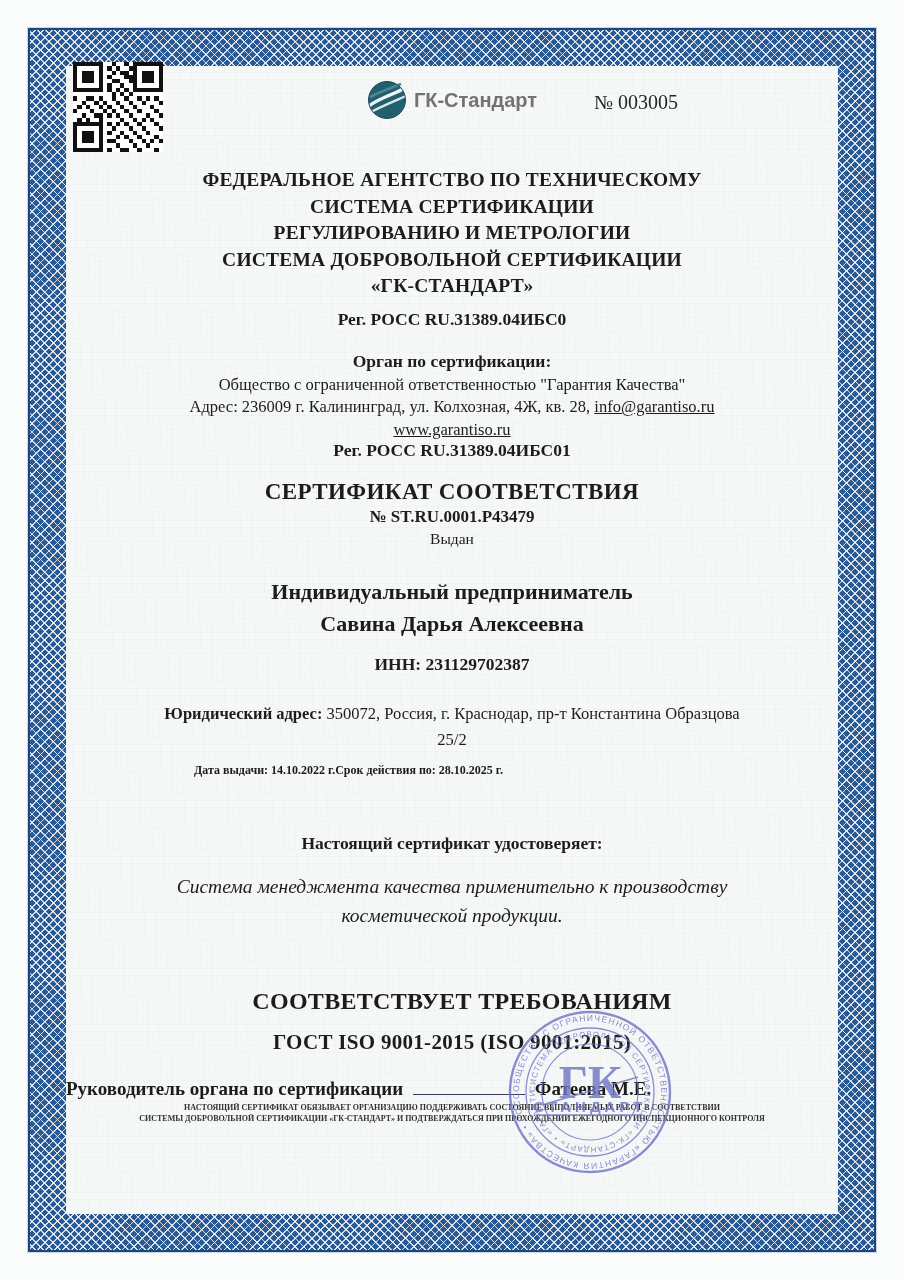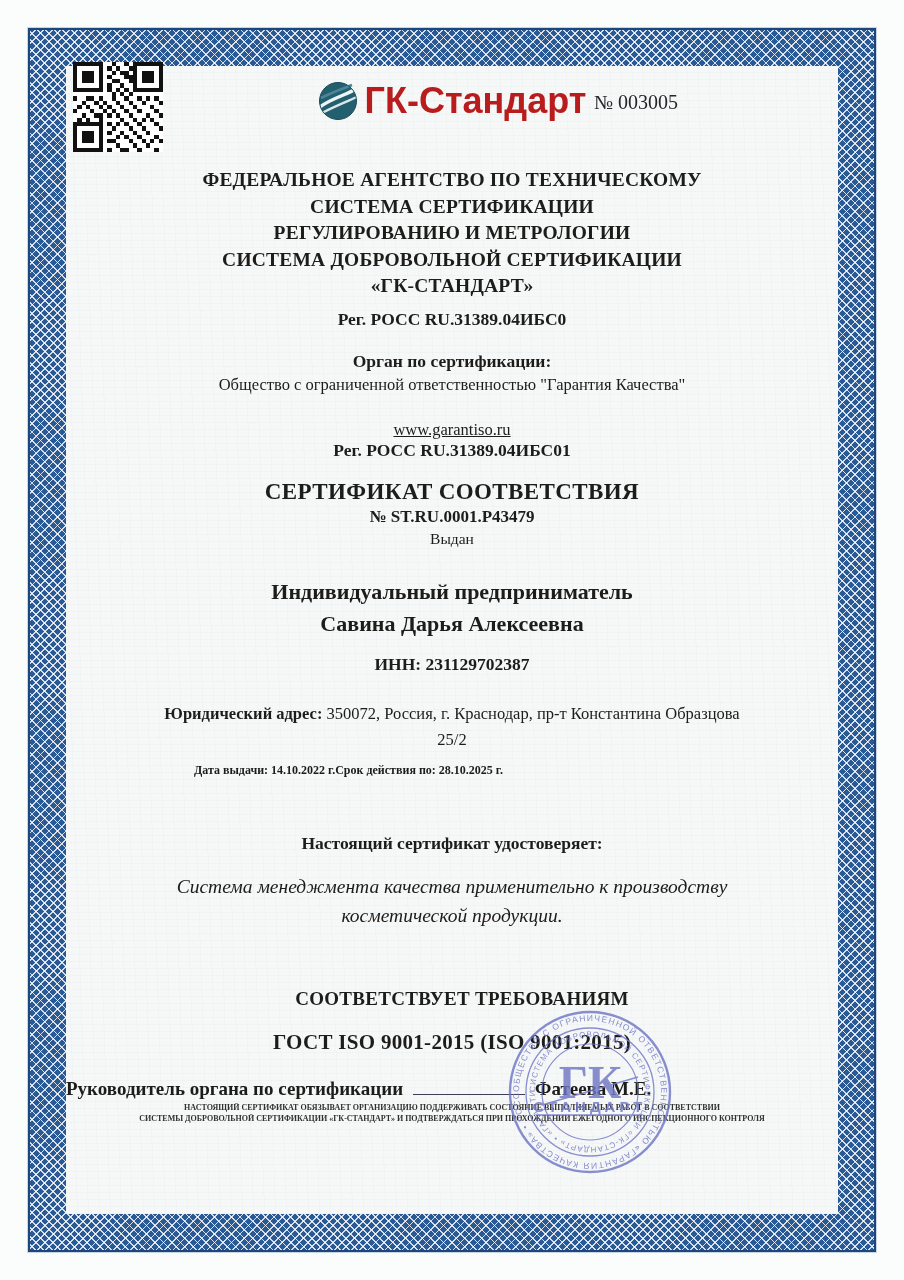--- a/index.html
+++ b/index.html
@@ -26,42 +26,42 @@
       repeating-linear-gradient(88deg, rgba(150,170,180,.05) 0 1px, rgba(0,0,0,0) 1px 11px);
   }
   .abs{position:absolute;left:66px;right:66px;text-align:center;}
   .b{font-weight:bold;}
   .qr{position:absolute;left:73px;top:62px;width:90px;height:90px;background:#fff;}
   .logo{
     position:absolute;left:0;right:0;top:80px;display:flex;justify-content:center;
     align-items:center;gap:7px;
   }
   .logo-text{
-    font-family:"Liberation Sans", sans-serif;font-weight:bold;font-size:36px;
-    color:#b91c1c;letter-spacing:0;
+    font-family:"Liberation Sans", sans-serif;font-weight:bold;font-size:20px;
+    color:#737373;letter-spacing:0;
   }
   .doc-number{position:absolute;left:594px;top:91px;font-size:20px;color:#23262b;}
   .title-block{top:167px;font-size:19.5px;font-weight:bold;line-height:26.5px;letter-spacing:.2px;}
   .reg1{top:309px;font-size:17.5px;}
   .organ-label{top:351px;font-size:17.5px;}
   .org-name{top:375px;font-size:16.5px;}
   .org-addr{top:397px;font-size:16.5px;}
   .org-site{top:420px;font-size:16.5px;}
   .reg2{top:440px;font-size:17.5px;}
   .cert-title{top:479px;font-size:23px;letter-spacing:.4px;}
   .cert-no{top:507px;font-size:17px;}
   .issued{top:530px;font-size:15.5px;}
   .holder{top:576px;font-size:22px;line-height:32px;}
   .inn{top:654px;font-size:17.5px;}
   .legal{top:701px;font-size:16.5px;line-height:26px;}
   .dates{top:763px;font-size:12px;display:flex;justify-content:flex-start;
          padding:0 71px 0 128px;box-sizing:border-box;}
   .certifies{top:833px;font-size:17.5px;}
   .scope{top:872px;font-size:19.5px;font-style:italic;line-height:29px;}
-  .conforms{top:988px;font-size:19px;letter-spacing:.3px;margin-left:20px;}
+  .conforms{top:988px;font-size:24px;letter-spacing:.3px;margin-left:20px;}
   .gost{top:1030px;font-size:21px;letter-spacing:.3px;}
   .signature{top:1078px;font-size:19px;display:flex;
              align-items:baseline;gap:10px;}
   .sig-line{display:inline-block;width:112px;border-bottom:1.6px solid #3c3f55;height:14px;}
   .fineprint{top:1103px;font-size:8px;font-weight:bold;line-height:10.5px;color:#30302e;}
   .underline{text-decoration:underline;color:inherit;}
   .stamp{position:absolute;left:504px;top:1006px;width:172px;height:172px;opacity:.82;}
 </style>
 </head>
 <body>
@@ -122,20 +122,23 @@
     <div>СИСТЕМА СЕРТИФИКАЦИИ</div>
     <div>РЕГУЛИРОВАНИЮ И МЕТРОЛОГИИ</div>
     <div>СИСТЕМА ДОБРОВОЛЬНОЙ СЕРТИФИКАЦИИ</div>
     <div>«ГК-СТАНДАРТ»</div>
   </div>
 
   <div class="abs reg1 b">Рег. РОСС RU.31389.04ИБС0</div>
 
   <div class="abs organ-label b">Орган по сертификации:</div>
   <div class="abs org-name">Общество с ограниченной ответственностью "Гарантия Качества"</div>
+  <div class="abs org-addr">
+    <span>Адрес: 236009 г. Калининград, ул. Колхозная, 4Ж, кв. 28, </span><a class="underline">info@garantiso.ru</a>
+  </div>
   <div class="abs org-site">
     <a class="underline">www.garantiso.ru</a>
   </div>
   <div class="abs reg2 b">Рег. РОСС RU.31389.04ИБС01</div>
 
   <div class="abs cert-title b">СЕРТИФИКАТ СООТВЕТСТВИЯ</div>
   <div class="abs cert-no b">№ ST.RU.0001.P43479</div>
   <div class="abs issued">Выдан</div>
 
   <div class="abs holder b">

